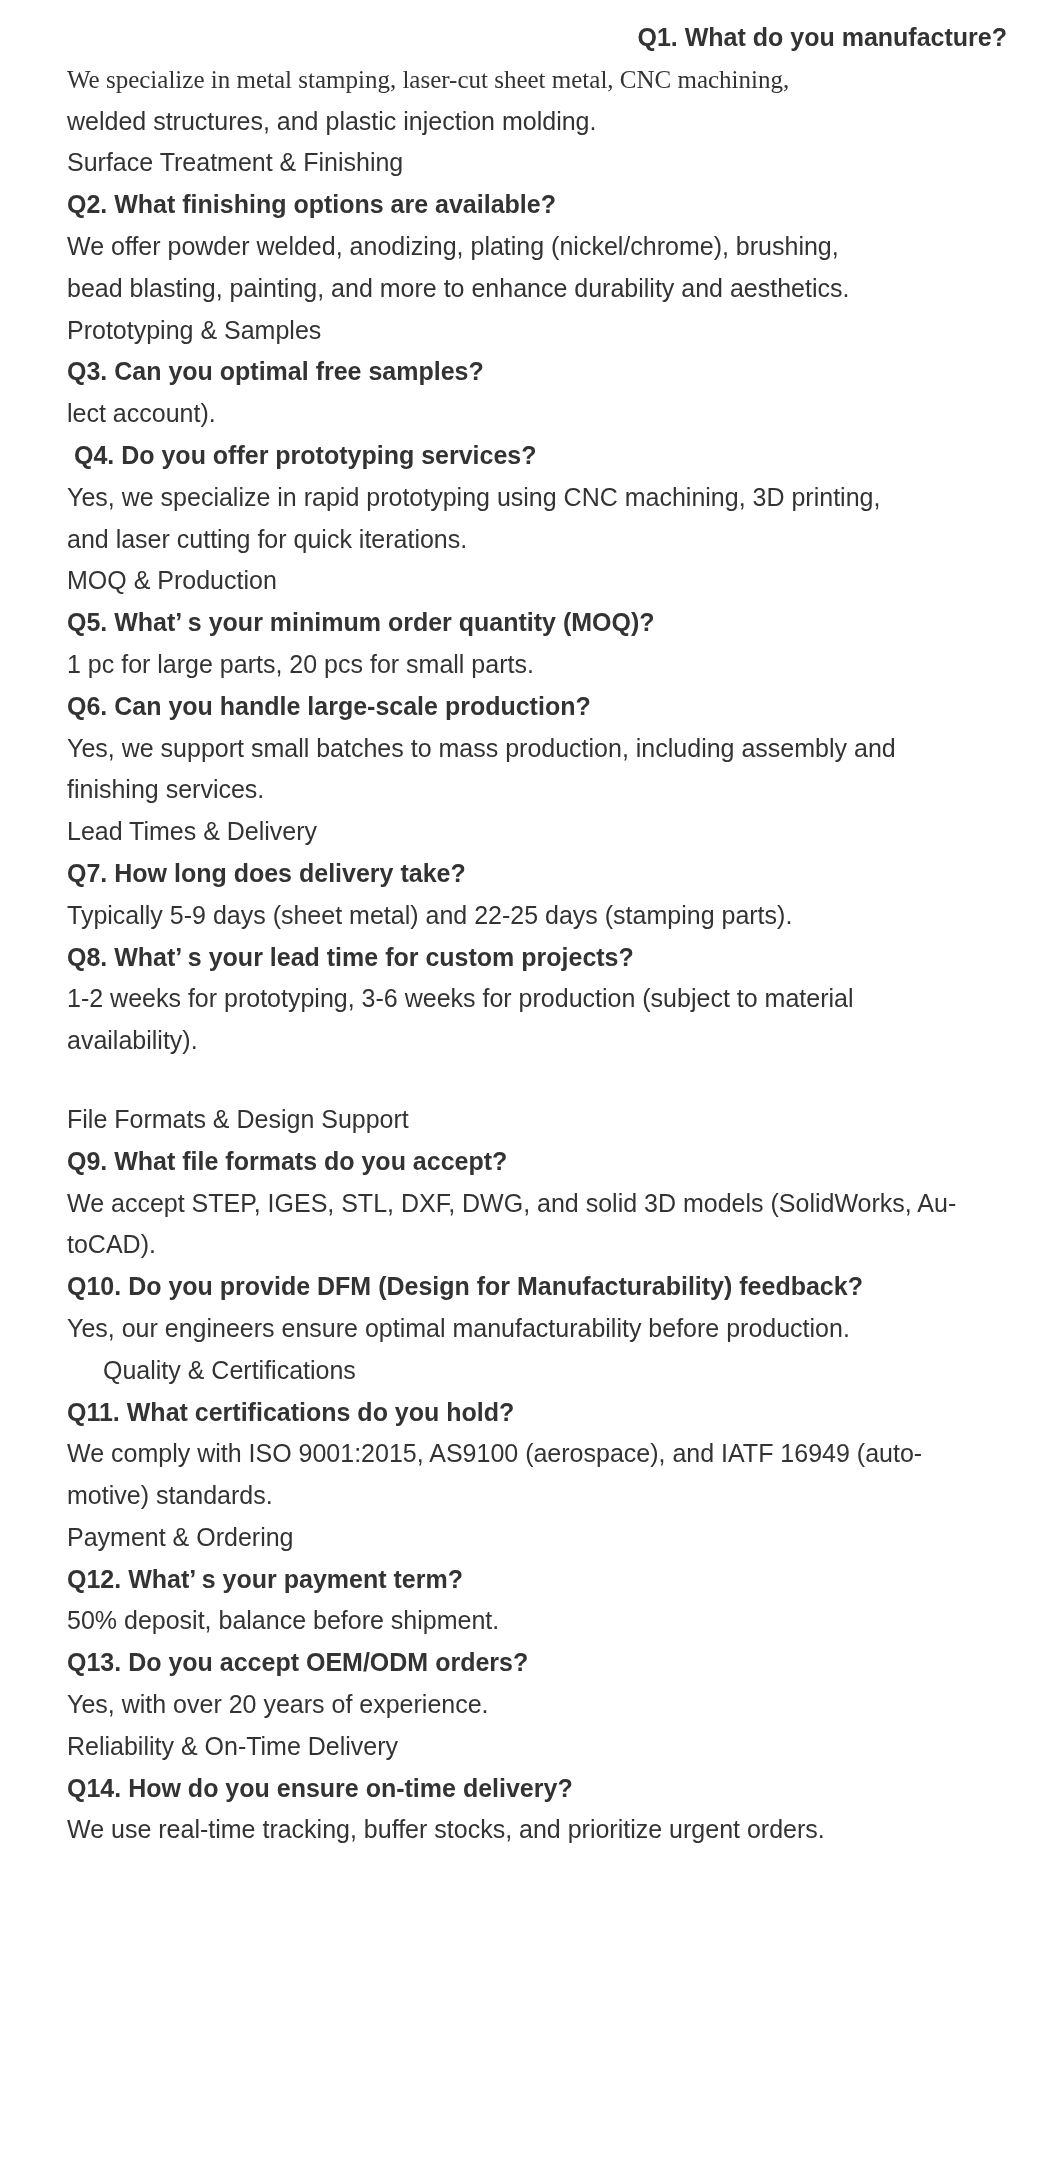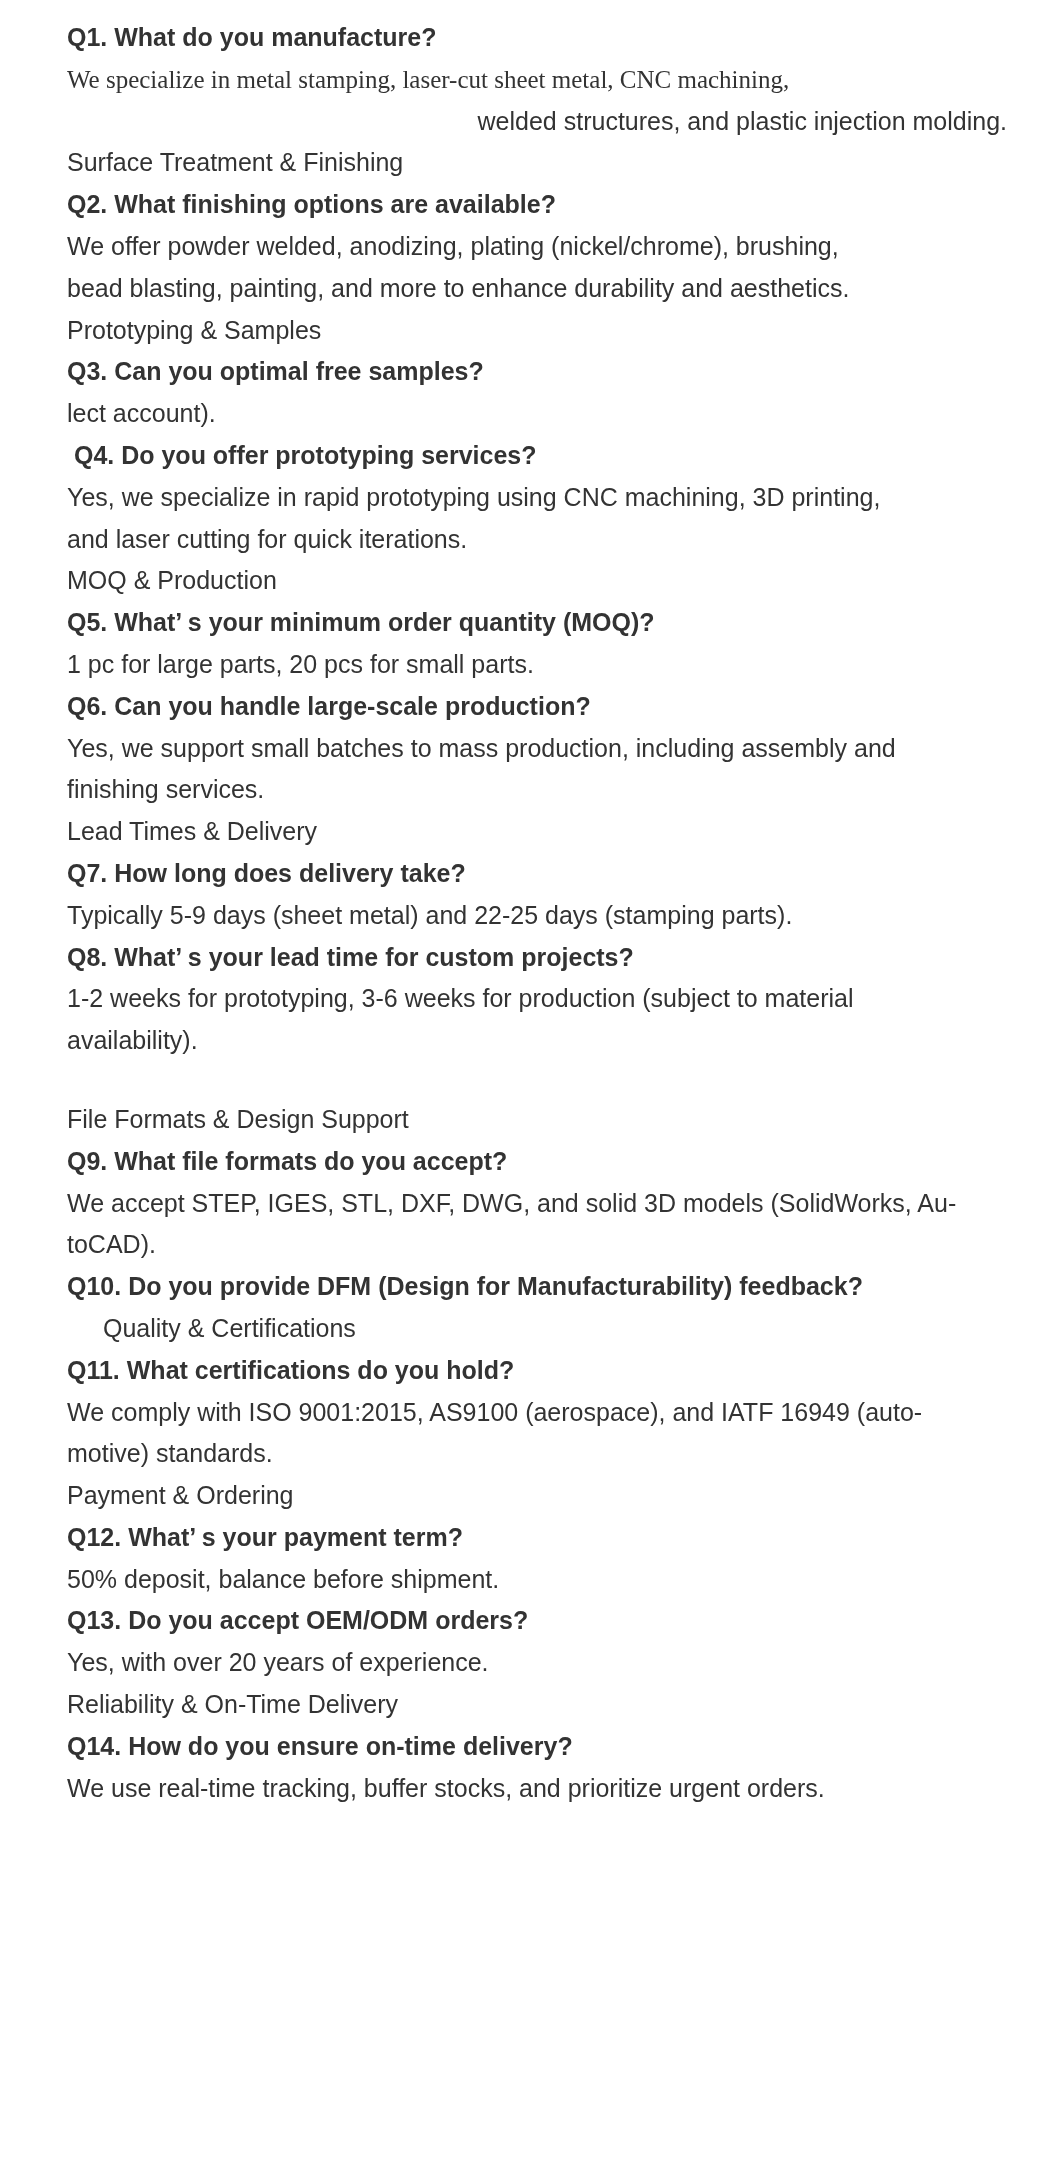--- a/index.html
+++ b/index.html
@@ -12,25 +12,25 @@
   .ln { white-space:nowrap; display:block; }
   .q { font-weight:bold; }
   .sec { font-weight:normal; }
   .a { font-weight:normal; }
 </style>
 </head>
 <body>
 
 <div class="doc" id="doc">
     <div>
-      <span class="ln q" style="white-space: pre;">Q1. What do you manufacture?</span>
+      <span class="ln q" style="white-space: pre; text-align: right;">Q1. What do you manufacture?</span>
     </div>
     <div>
       <span class="ln a" style="white-space: pre; font-family: Liberation Serif, serif;">We specialize in metal stamping, laser-cut sheet metal, CNC machining,</span>
-      <span class="ln a" style="white-space: pre; text-align: right;">welded structures, and plastic injection molding.</span>
+      <span class="ln a" style="white-space: pre;">welded structures, and plastic injection molding.</span>
     </div>
     <div>
       <span class="ln sec" style="white-space: pre;">Surface Treatment &amp; Finishing</span>
     </div>
     <div>
       <span class="ln q" style="white-space: pre;">Q2. What finishing options are available?</span>
     </div>
     <div>
       <span class="ln a" style="white-space: pre;">We offer powder welded, anodizing, plating (nickel/chrome), brushing,</span>
       <span class="ln a" style="white-space: pre;">bead blasting, painting, and more to enhance durability and aesthetics.</span>
@@ -90,20 +90,23 @@
       <span class="ln q" style="white-space: pre;">Q9. What file formats do you accept?</span>
     </div>
     <div>
       <span class="ln a" style="white-space: pre;">We accept STEP, IGES, STL, DXF, DWG, and solid 3D models (SolidWorks, Au-</span>
       <span class="ln a" style="white-space: pre;">toCAD).</span>
     </div>
     <div>
       <span class="ln q" style="white-space: pre;">Q10. Do you provide DFM (Design for Manufacturability) feedback?</span>
     </div>
     <div>
+      <span class="ln a" style="white-space: pre;">Yes, our engineers ensure optimal manufacturability before production.</span>
+    </div>
+    <div>
       <span class="ln sec" style="white-space: pre; margin-left: 36px;">Quality &amp; Certifications</span>
     </div>
     <div>
       <span class="ln q" style="white-space: pre;">Q11. What certifications do you hold?</span>
     </div>
     <div>
       <span class="ln a" style="white-space: pre;">We comply with ISO 9001:2015, AS9100 (aerospace), and IATF 16949 (auto-</span>
       <span class="ln a" style="white-space: pre;">motive) standards.</span>
     </div>
     <div>

